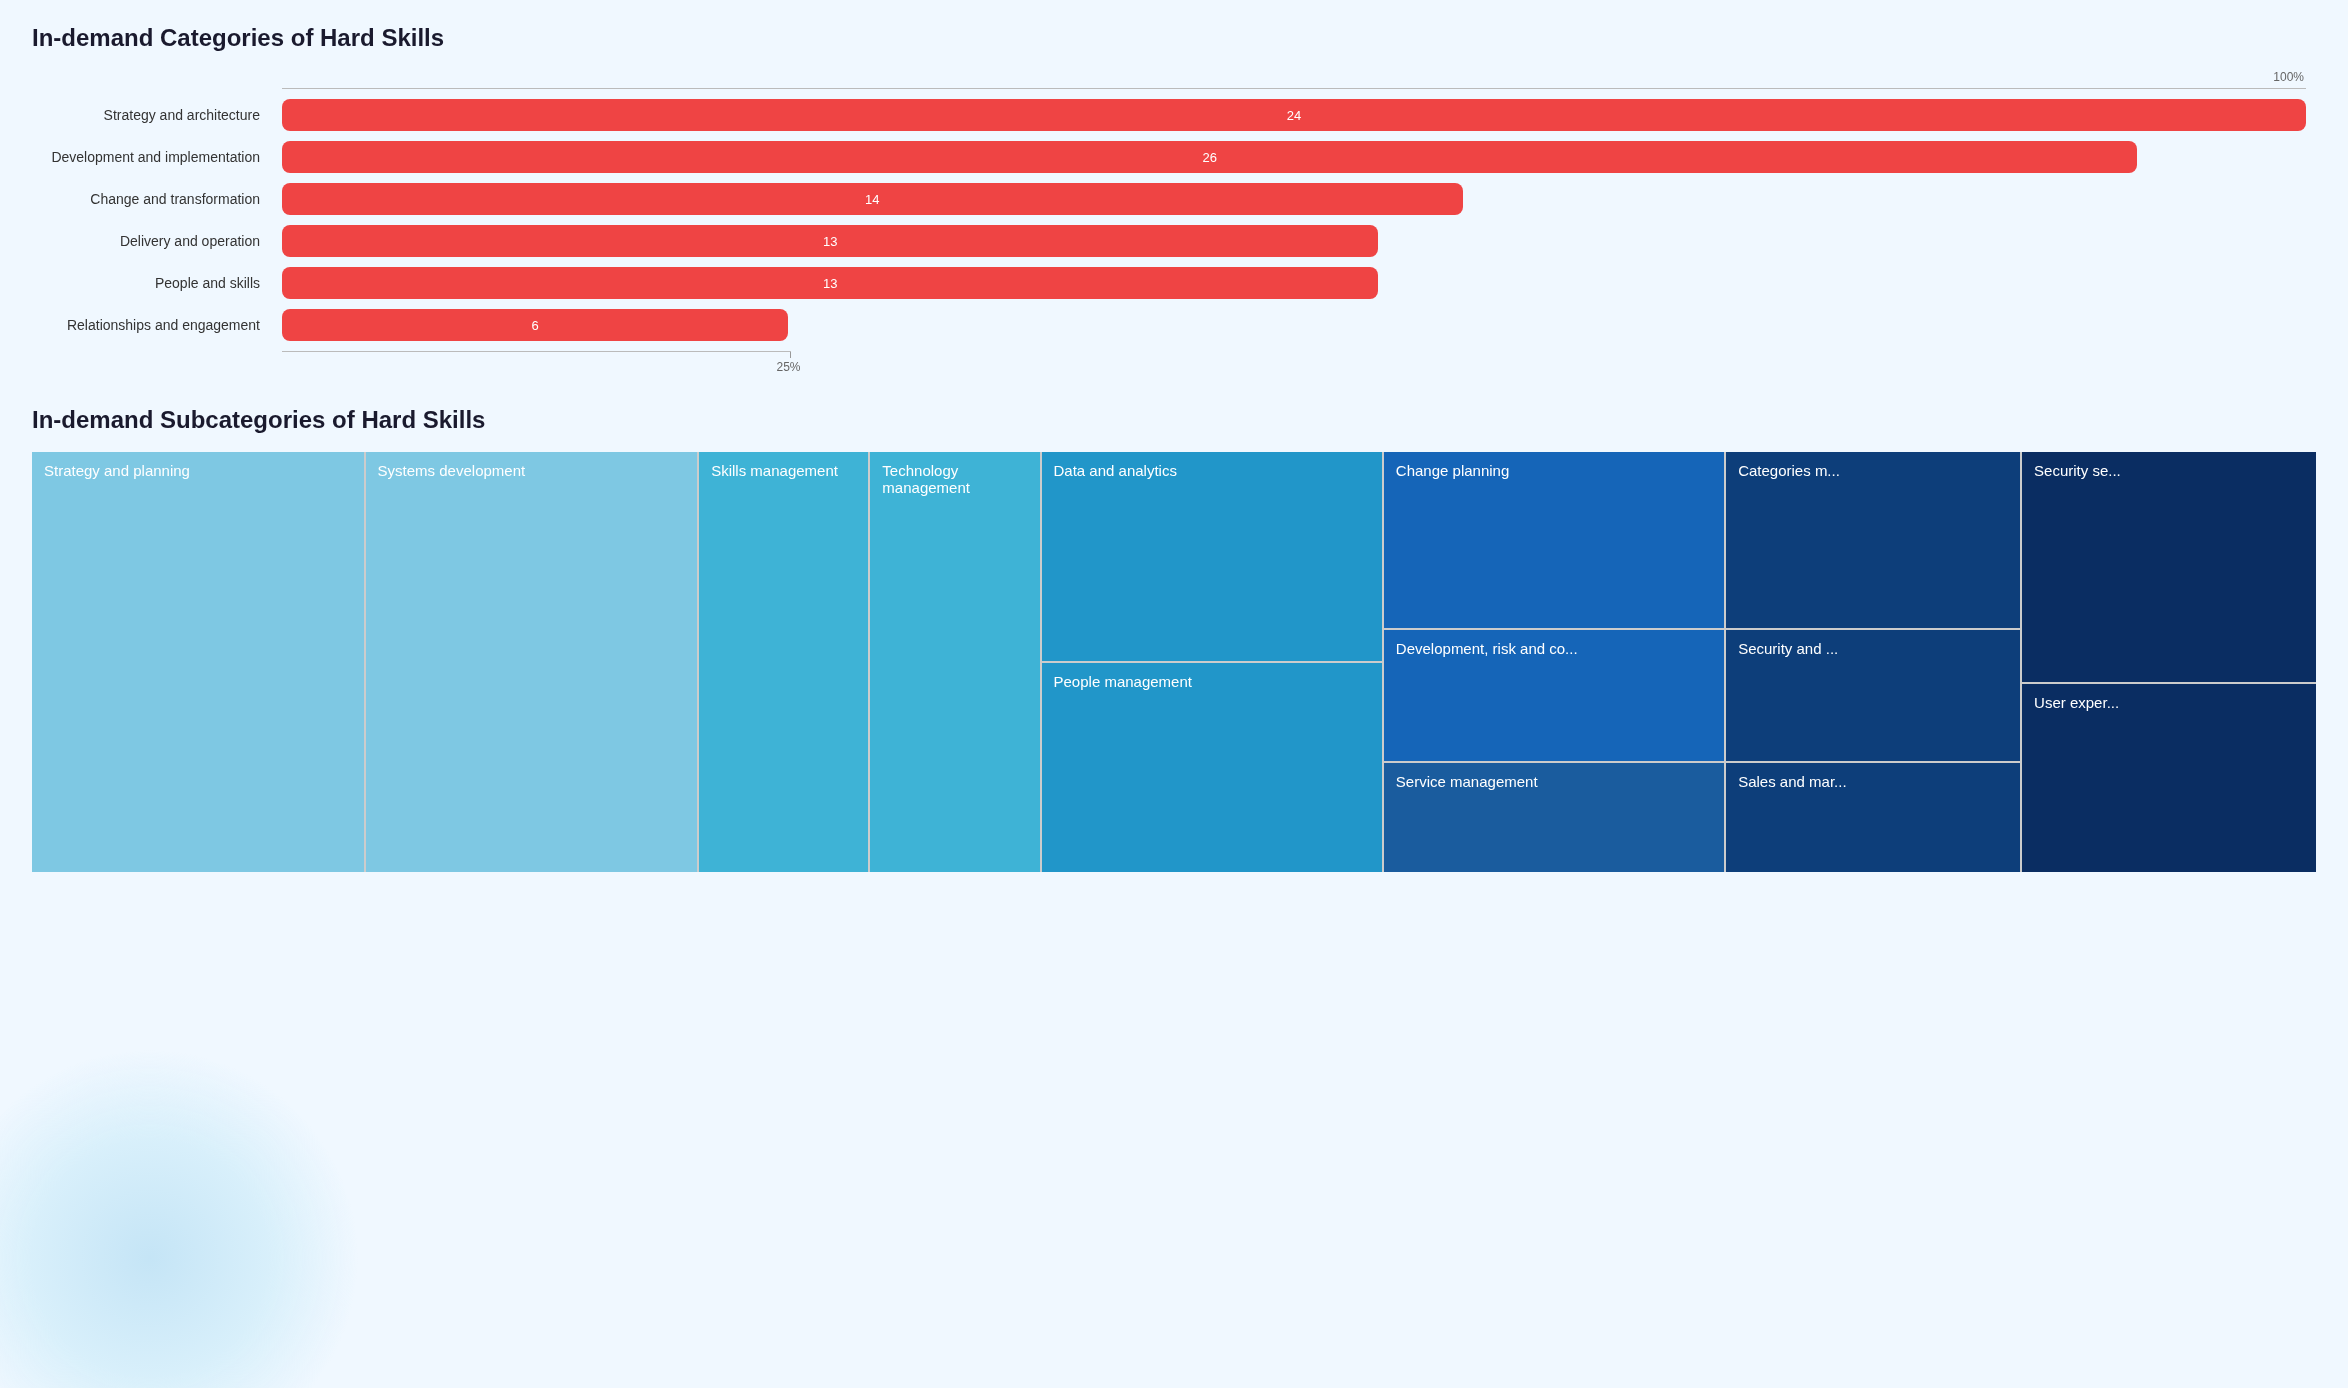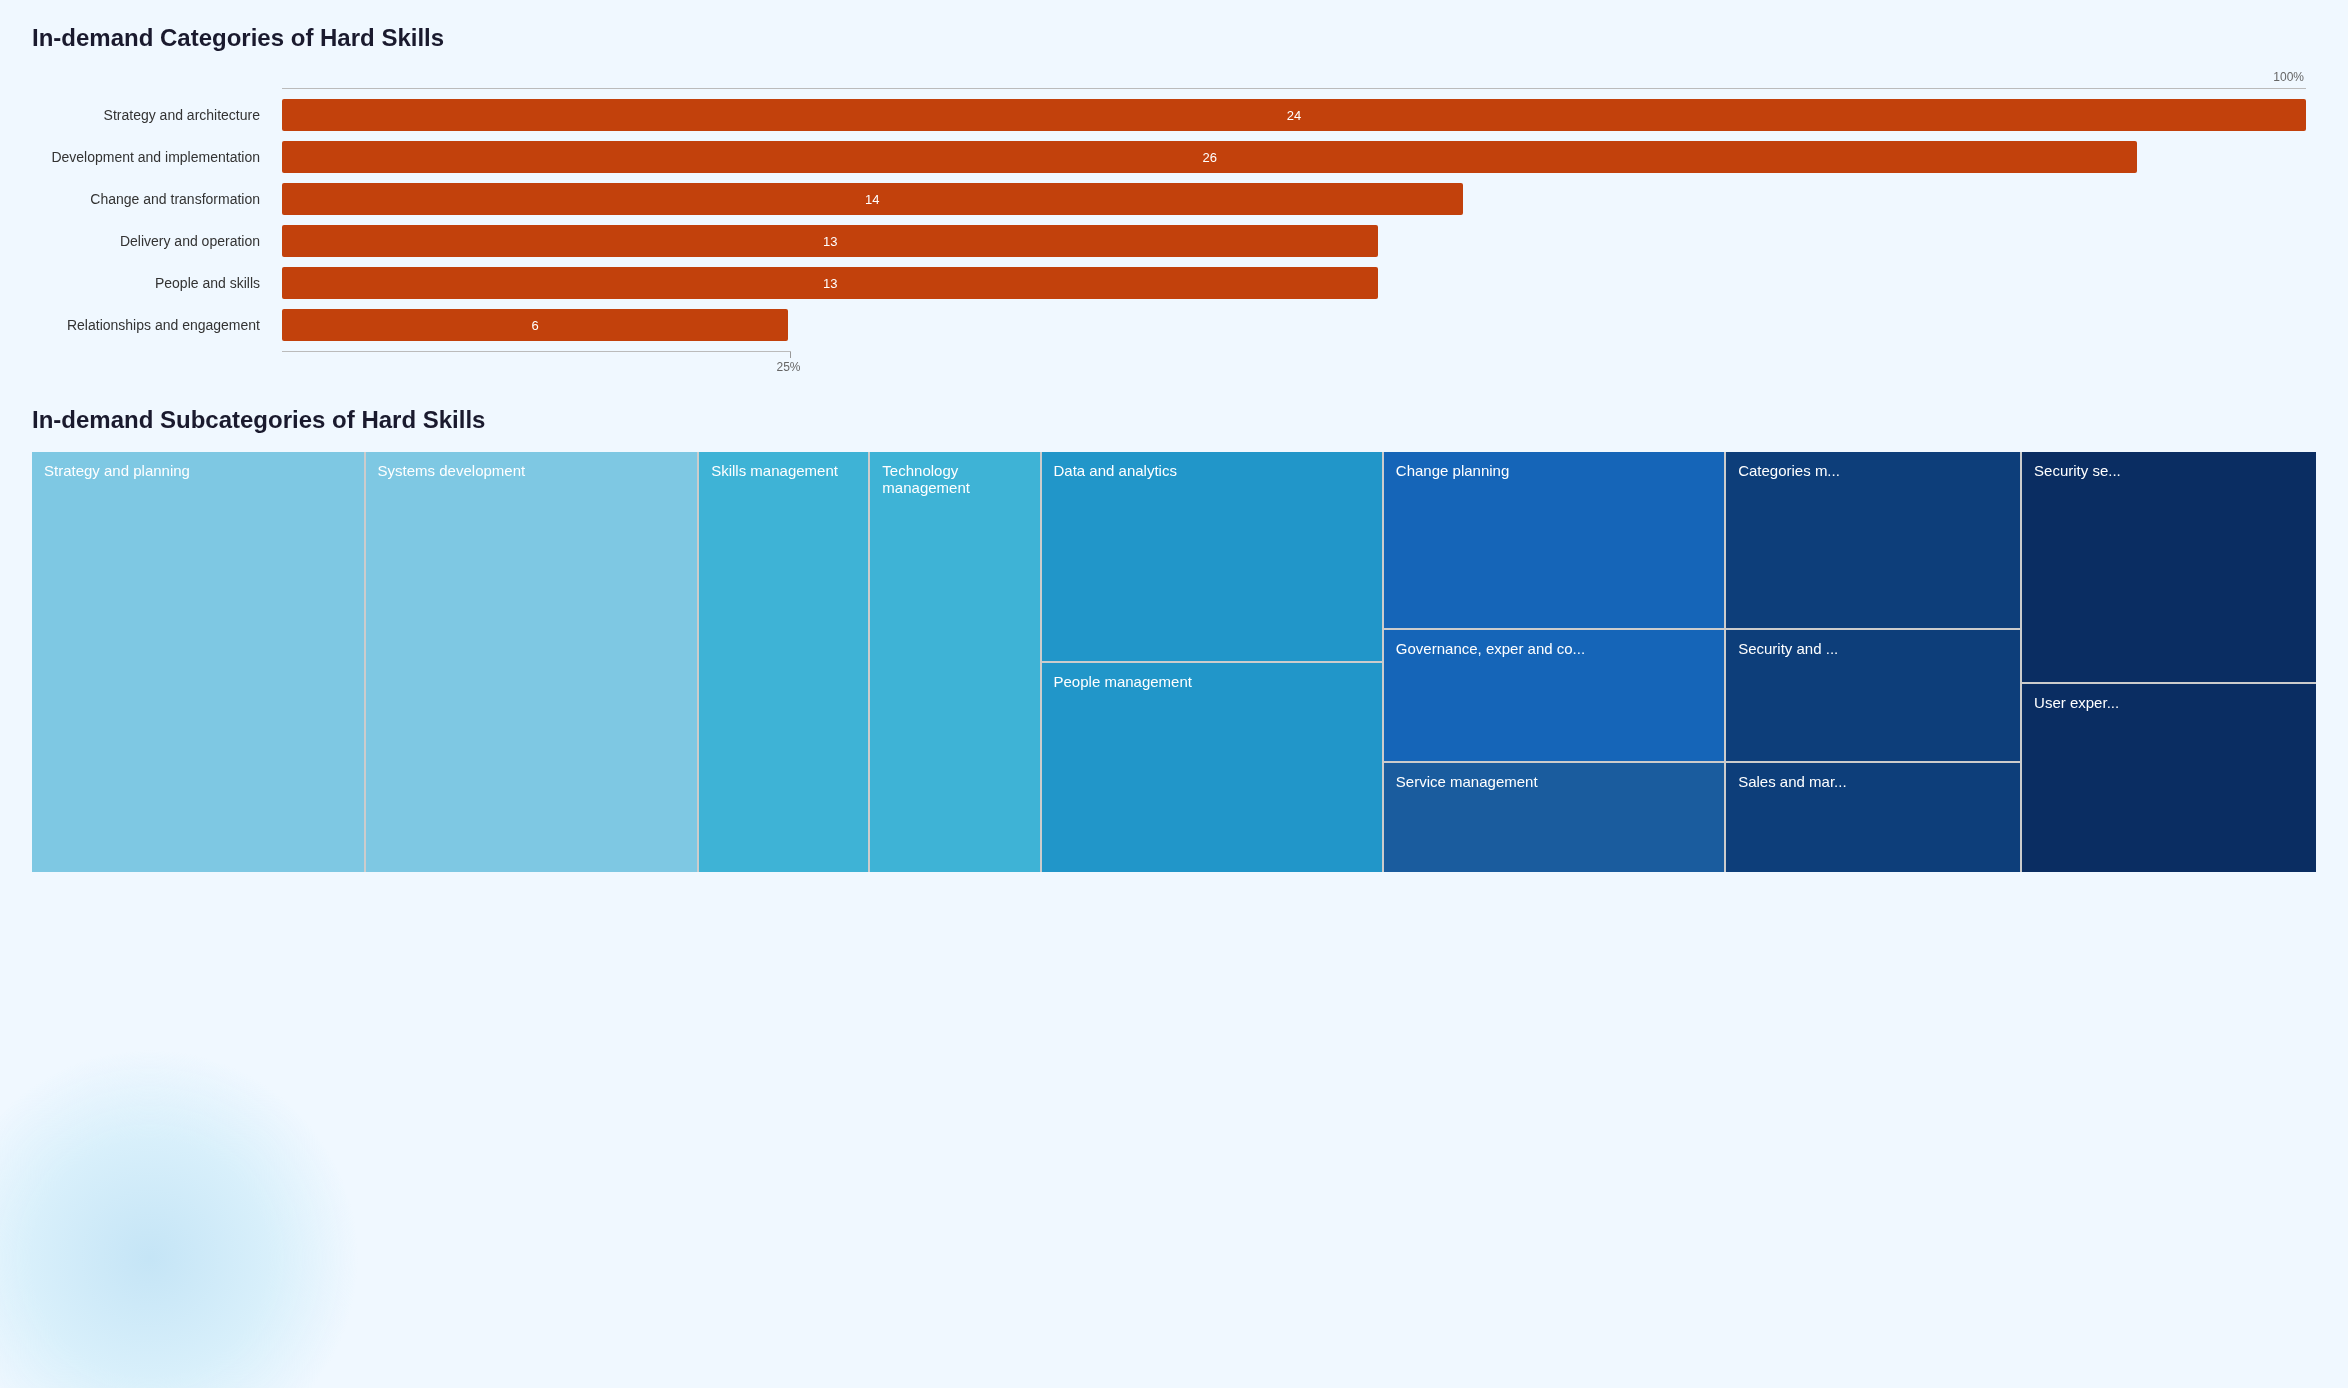--- a/index.html
+++ b/index.html
@@ -79,25 +79,25 @@
     }
 
     .bar-track {
       flex: 1;
       height: 32px;
       position: relative;
     }
 
     .bar-fill {
       height: 100%;
-      background: #c2410c;
+      background: #ef4444;
       display: flex;
       align-items: center;
       justify-content: center;
-      border-radius: 2px;
+      border-radius: 8px;
       position: relative;
     }
 
     .bar-value {
       color: #fff;
       font-size: 13px;
       font-weight: 500;
     }
 
     .chart-bottom-area {
@@ -235,21 +235,21 @@
         <div class="tm-cell" style="background:#2196c9; flex:1;">
           <span>People management</span>
         </div>
       </div>
 
       <div style="display:flex; flex-direction:column; gap:2px; flex: 2.2;">
         <div class="tm-cell" style="background:#1565b8; flex: 1.4;">
           <span>Change planning</span>
         </div>
         <div class="tm-cell" style="background:#1565b8; flex: 1;">
-          <span>Governance, exper and co...</span>
+          <span>Development, risk and co...</span>
         </div>
         <div class="tm-cell" style="background:#1a5c9e; flex: 0.8;">
           <span>Service management</span>
         </div>
       </div>
 
       <div style="display:flex; flex-direction:column; gap:2px; flex: 1.9;">
         <div class="tm-cell" style="background:#0d3e7a; flex: 1.4;">
           <span>Categories m...</span>
         </div>

